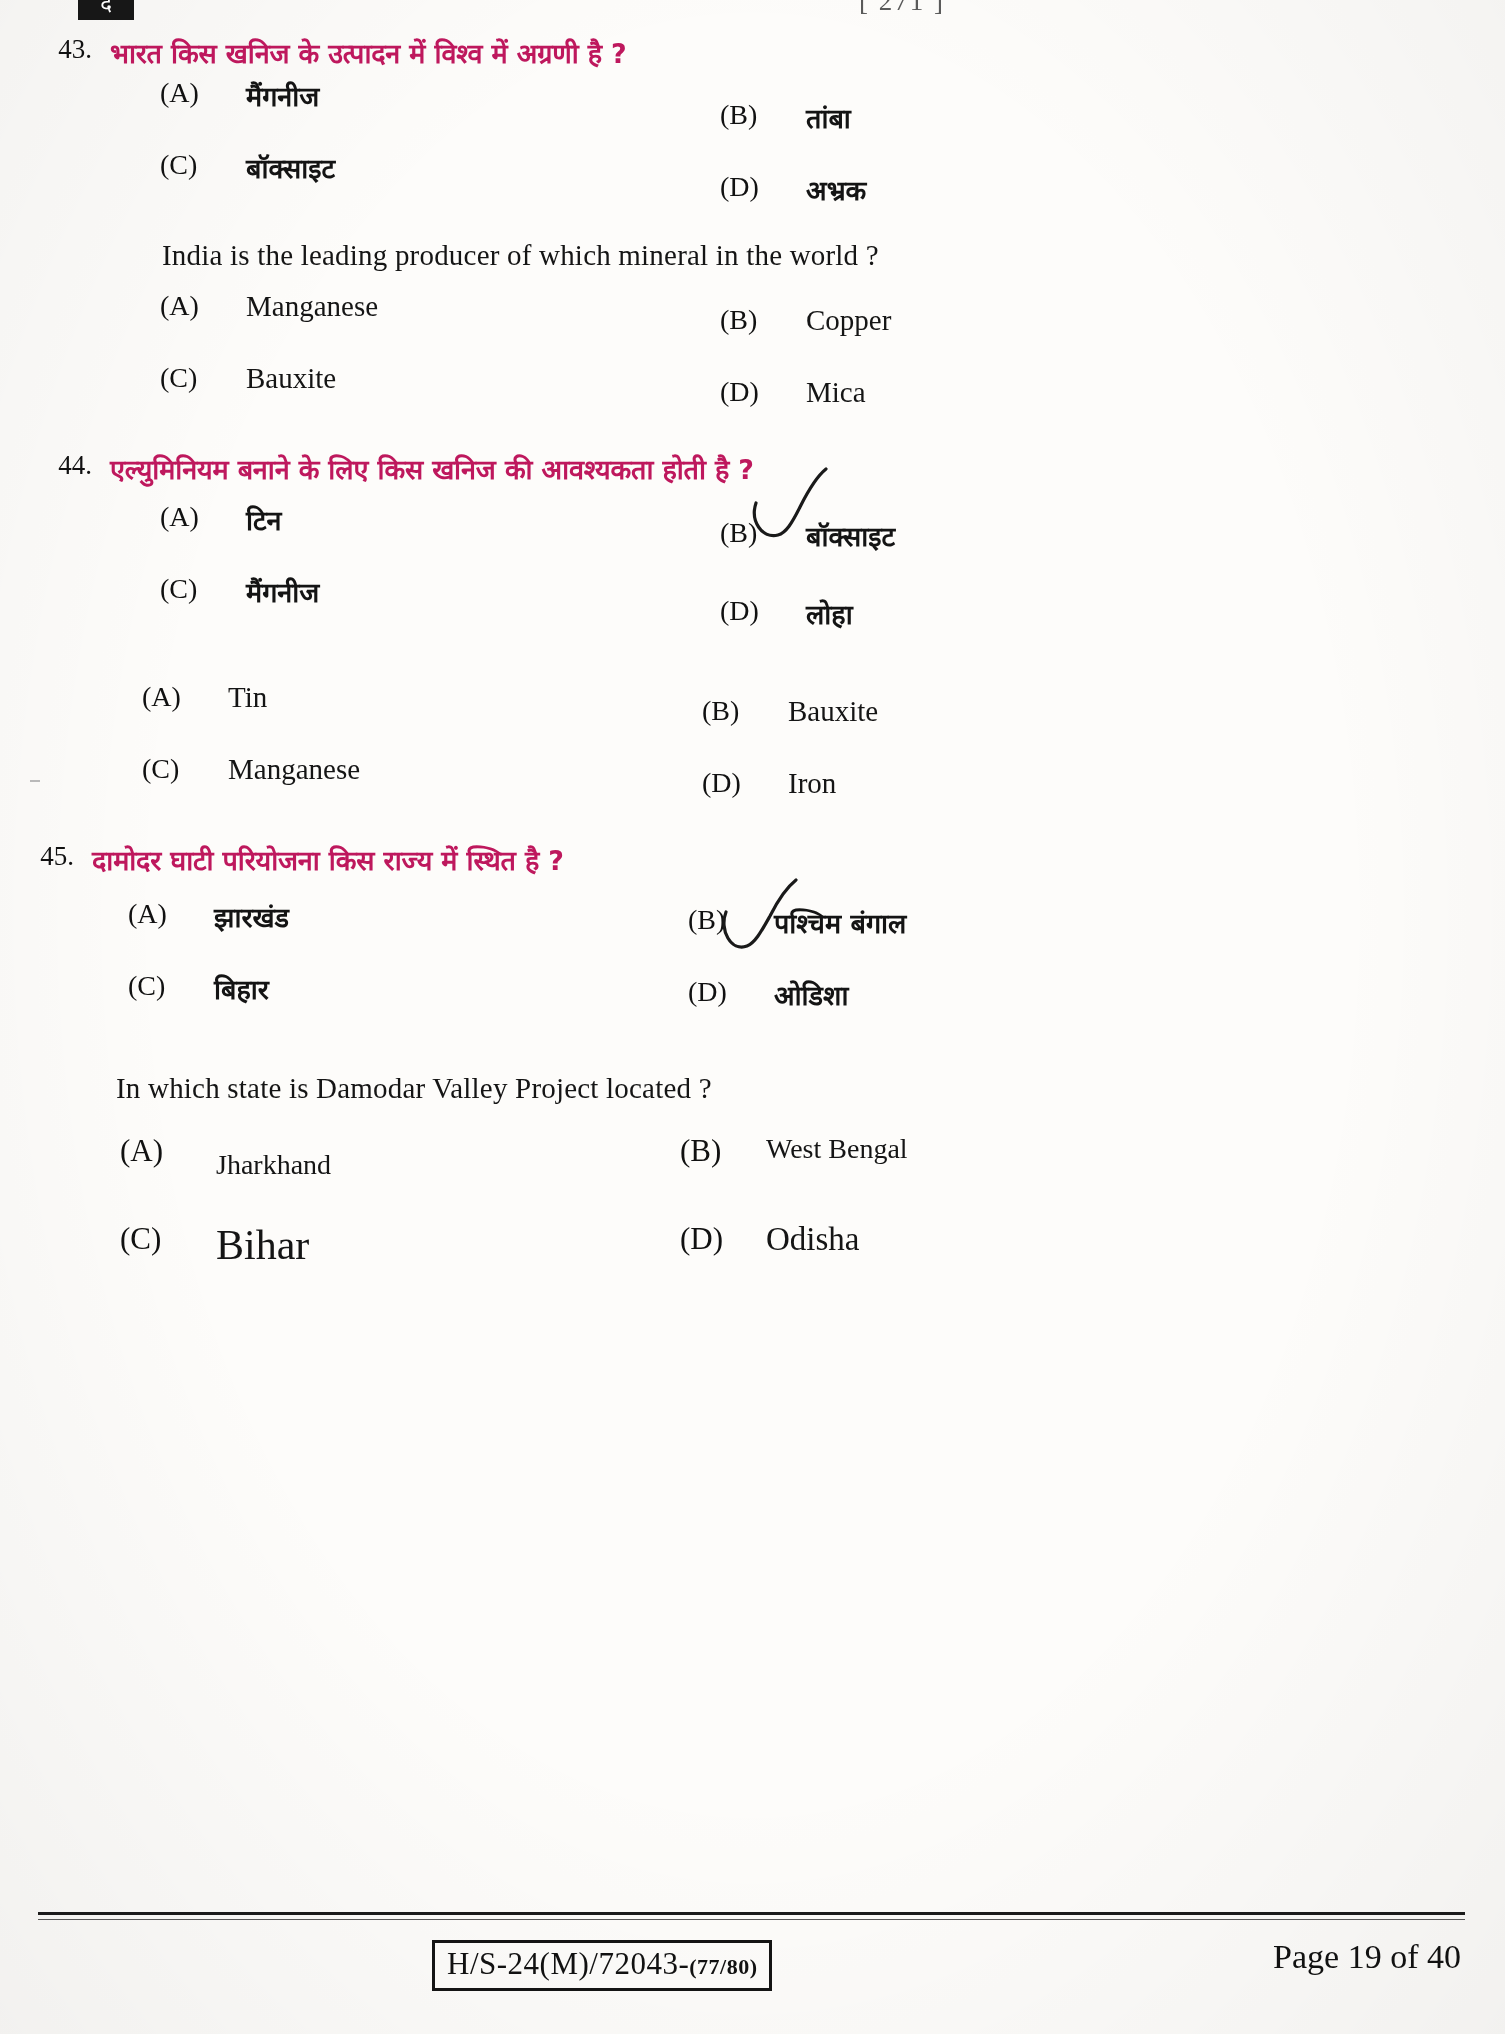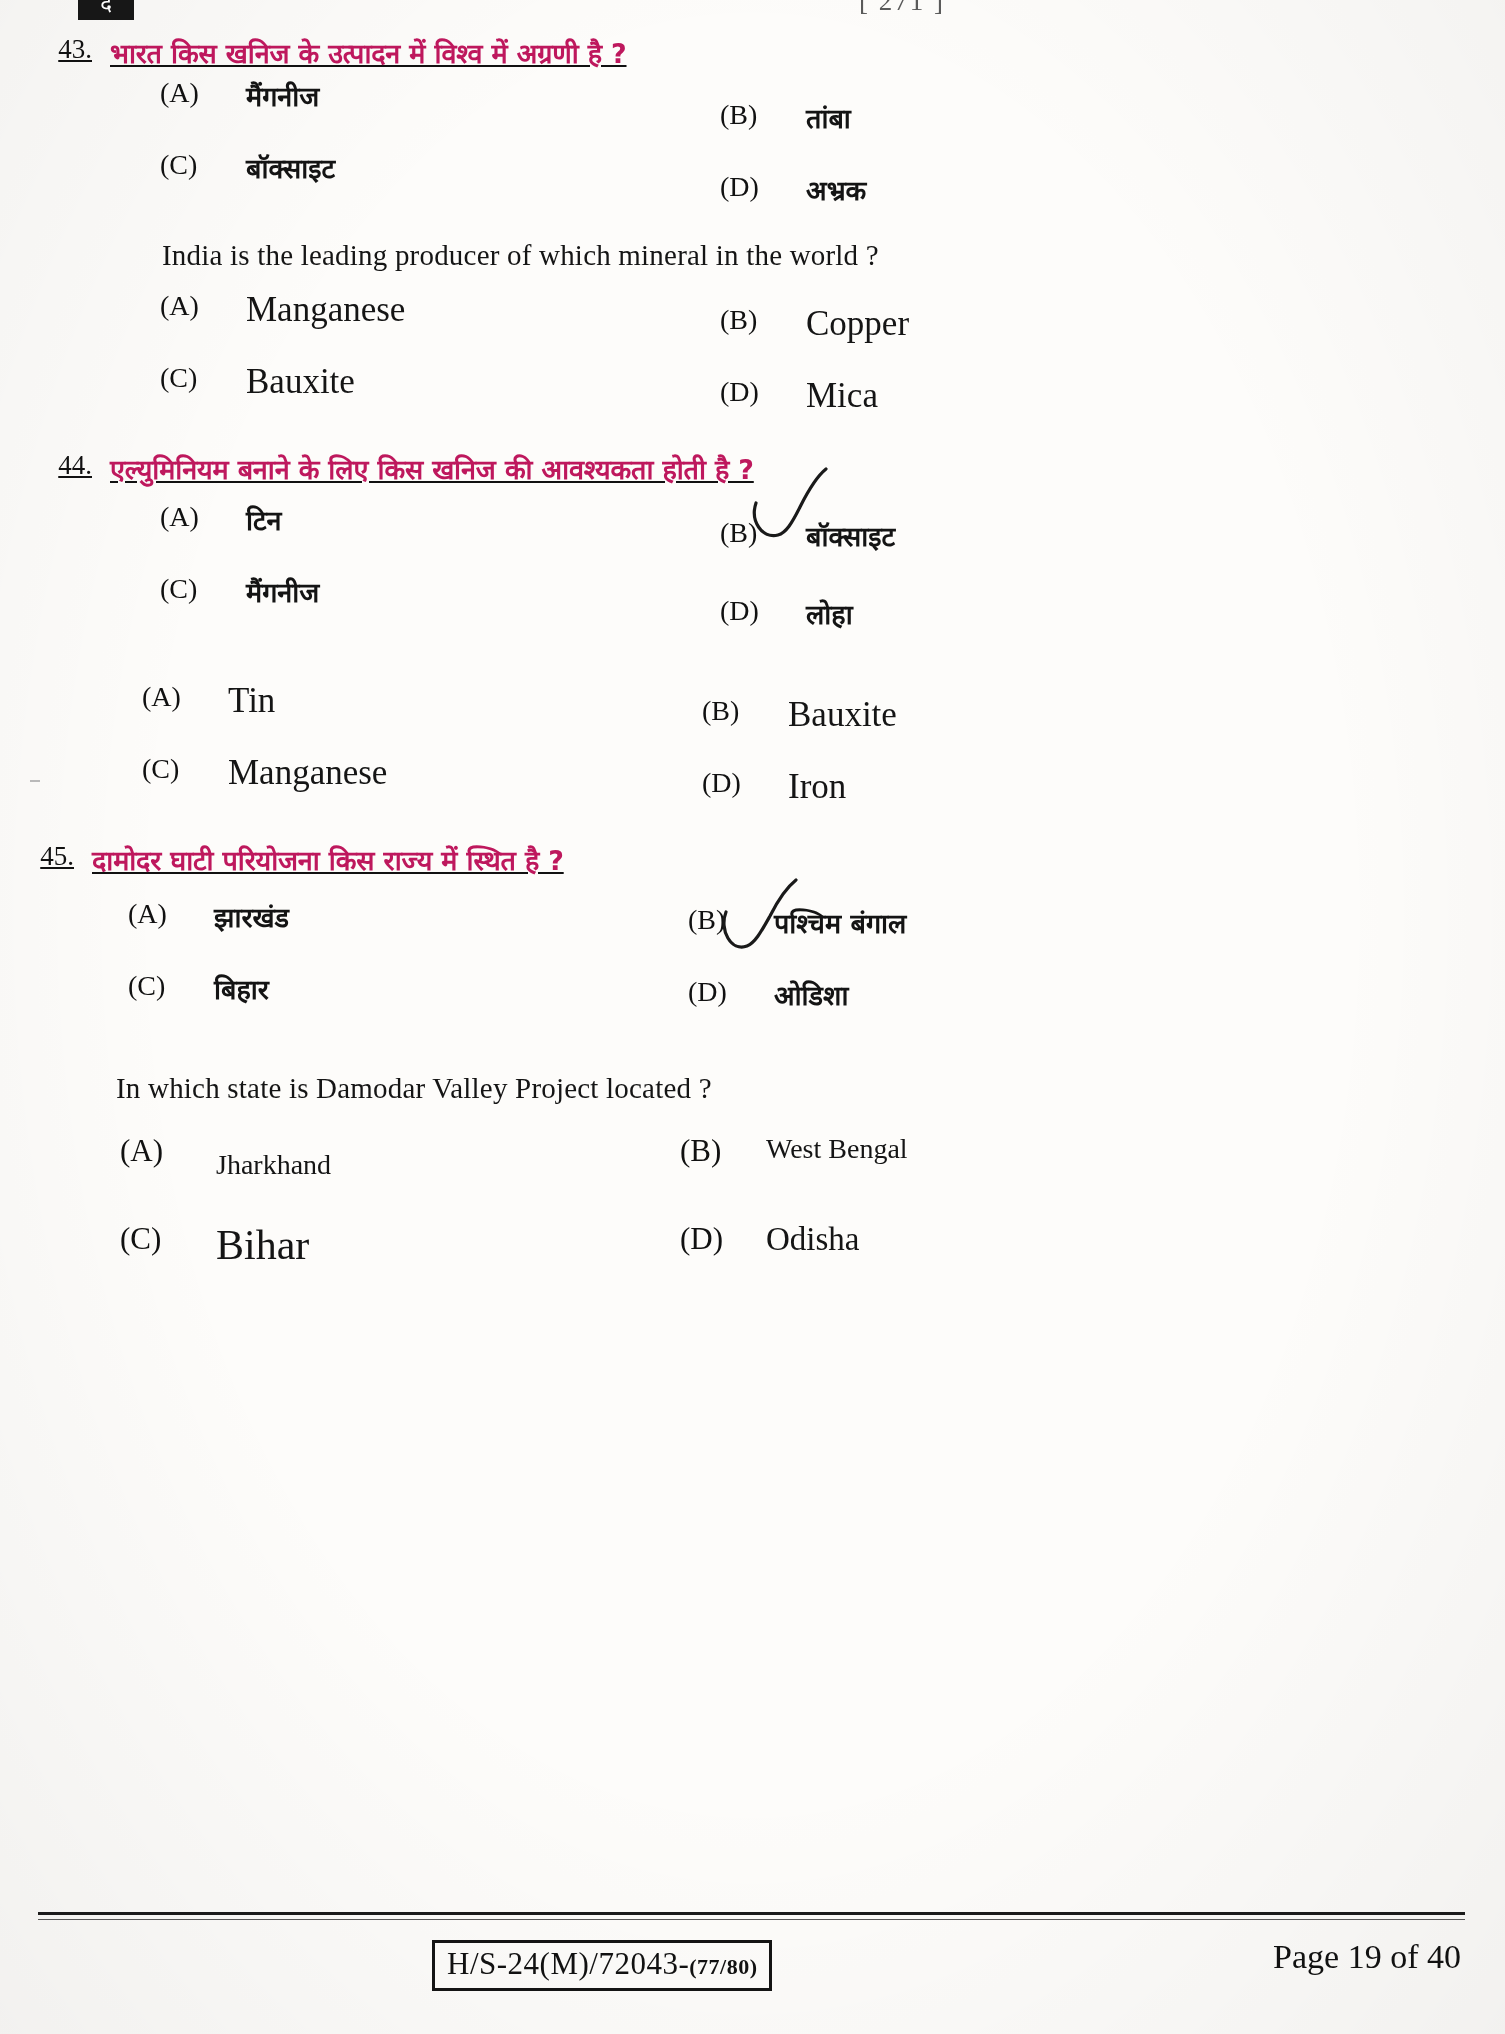--- a/index.html
+++ b/index.html
@@ -70,21 +70,20 @@
   }
 
   
   .q {
     position: relative;
     margin: 0;
   }
   .q-head {
     display: flex;
     align-items: flex-start;
-    text-decoration: underline;
   }
   .q-num {
     width: 92px;
     text-align: right;
     padding-right: 18px;
     font-size: 27px;
     font-family: "Liberation Serif", serif;
     flex: none;
   }
   .q-text-hi {
@@ -125,21 +124,21 @@
     flex: none;
   }
   .opt-val-hi {
     font-family: "DejaVu Sans", sans-serif;
     font-size: 27px;
     font-weight: 600;
     color: #141414;
   }
   .opt-val-en {
     font-family: "Liberation Serif", serif;
-    font-size: 35px;
+    font-size: 29px;
     color: #151515;
   }
 
   
   .tick {
     position: absolute;
     left: 28px;
     top: -34px;
     width: 86px;
     height: 78px;

